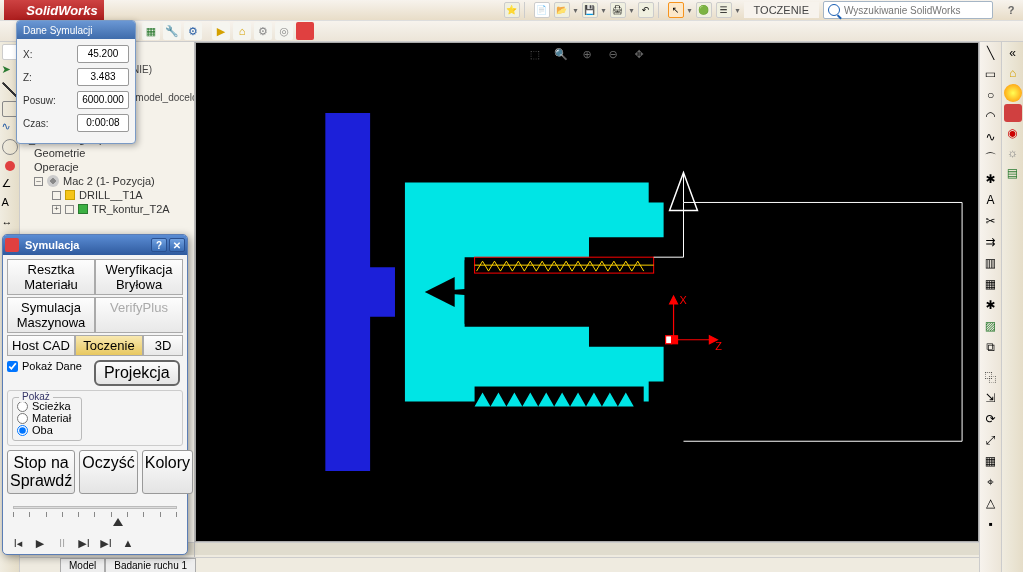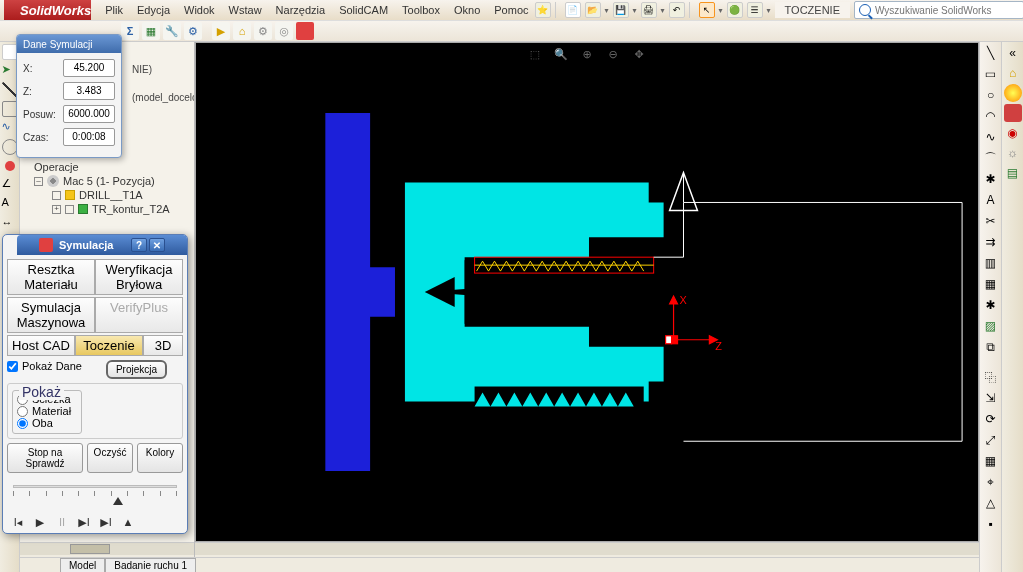--- a/index.html
+++ b/index.html
@@ -45,74 +45,63 @@
 .viewport-toolbar { position: absolute; top: 4px; left: 50%; transform: translateX(-50%); display: flex; gap: 10px; z-index: 5; }
 .vp-ic { width: 16px; height: 16px; display: flex; align-items: center; justify-content: center; color: #666; }
 .viewport { position: absolute; top: 0; left: 0; right: 0; bottom: 30px; background: #000; border: 1px solid #aaa; }
 .viewport svg { width: 100%; height: 100%; }
 
 .right-strip { width: 22px; background: linear-gradient(90deg,#f0ece0,#e5ddc8); border-left: 1px solid #ccc; display: flex; flex-direction: column; align-items: center; gap: 2px; padding: 2px 0; }
 .right-strip2 { width: 22px; background: linear-gradient(90deg,#f7f3ed,#ece5d8); border-left: 1px solid #ccc; display: flex; flex-direction: column; align-items: center; gap: 3px; padding-top: 2px; }
 .ric { width: 18px; height: 18px; border-radius: 2px; display:flex; align-items:center; justify-content:center; font-size:12px; }
 
 
-.panel-ds { position: absolute; top: 34px; left: 16px; width: 106px; background: #f4f4f4; border: 1px solid #7a9ac5; border-radius: 4px; z-index: 100; box-shadow: 2px 2px 6px rgba(0,0,0,0.3); }
+.panel-ds { position: absolute; top: 20px; left: 16px; width: 120px; background: #f4f4f4; border: 1px solid #7a9ac5; border-radius: 4px; z-index: 100; box-shadow: 2px 2px 6px rgba(0,0,0,0.3); }
 .panel-ds .hdr { height: 18px; background: linear-gradient(#6a97d4,#3f6cab); color: #fff; font-size: 10px; display:flex; align-items:center; padding: 0 6px; border-radius: 3px 3px 0 0; }
 .panel-ds .body { padding: 6px 6px; }
 .panel-ds .row { display: flex; align-items:center; justify-content: space-between; margin-bottom: 5px; }
 .panel-ds .row label { font-size: 10px; color: #333; }
 .panel-ds .row .val { width: 52px; height: 18px; border: 1px solid #999; background: #fff; text-align: center; font-size: 10px; line-height: 16px; border-radius: 2px; }
 
 
 .panel-sym { position: absolute; top: 234px; left: 2px; width: 186px; background: #f4f4f4; border: 1px solid #5a7db5; border-radius: 5px; z-index: 99; box-shadow: 2px 2px 8px rgba(0,0,0,0.4); }
-.panel-sym .hdr { height: 20px; background: linear-gradient(#5a8cd4,#2f5a9e); color: #fff; font-weight: bold; font-size: 11px; display:flex; align-items:center; padding: 0 22px; border-radius: 4px 4px 0 0; margin-left: 14px; }
+.panel-sym .hdr { height: 20px; background: linear-gradient(#5a8cd4,#2f5a9e); color: #fff; font-weight: bold; font-size: 11px; display:flex; align-items:center; padding: 0 2px; border-radius: 4px 4px 0 0; }
 .panel-sym .hdr .ico { width: 14px; height: 14px; background: #e04040; margin-right: 6px; border-radius: 2px; }
 .panel-sym .hdr .wc { margin-left: auto; display:flex; gap:2px; }
 .panel-sym .hdr .wc span { width:16px; height:14px; background: linear-gradient(#6fa0e0,#3a6db5); border:1px solid #2a5090; display:flex; align-items:center; justify-content:center; color:#fff; font-size:10px; border-radius:2px; }
 .panel-sym .body { padding: 4px; }
 .tab-row { display: flex; margin-bottom: 2px; }
 .tab-btn { flex:1; text-align:center; padding: 2px 2px; border: 1px solid #aaa; background: linear-gradient(#fdfdfd,#e8e8e8); font-size: 13px; cursor: default; }
 .tab-btn.sel { background: linear-gradient(#f8e8b0,#e8c860); }
 .tab-btn.dis { color: #aaa; }
 .opt-area { border: 1px solid #ccc; padding: 4px; border-radius: 3px; margin-bottom: 4px; display:flex; }
 .opt-col { flex: 1; display:flex; flex-direction:column; gap: 3px; }
 .chk { display:flex; align-items:center; gap:4px; font-size:10px; }
 .chk input { width:11px; height:11px; }
 .radio-group { border: 1px solid #bbb; border-radius: 3px; padding: 2px 4px 4px; margin-top: 2px; position: relative; }
-.radio-group .legend { position: absolute; top: -7px; left: 6px; background: #f4f4f4; padding: 0 3px; font-size: 14px; color: #336; }
+.radio-group .legend { position: absolute; top: -7px; left: 6px; background: #f4f4f4; padding: 0 3px; font-size: 10px; color: #336; }
 .btn-row { display:flex; gap:4px; margin-bottom: 6px; }
-.btn { flex:1; padding: 3px 2px; border: 1px solid #999; background: linear-gradient(#fdfdfd,#e4e4e4); border-radius: 3px; font-size: 10px; text-align:center; }
+.btn { flex:1; padding: 3px 2px; border: 1px solid #999; background: linear-gradient(#fdfdfd,#e4e4e4); border-radius: 3px; font-size: 16px; text-align:center; }
 .btn.proj { border: 2px solid #666; border-radius: 6px; padding: 2px 8px; flex: 0 0 auto; }
 .slider-area { height: 32px; position: relative; margin-bottom: 4px; }
 .slider-track { position:absolute; top: 6px; left: 6px; right: 6px; height: 3px; background: #ddd; border:1px solid #bbb; }
 .slider-ticks { position:absolute; top: 12px; left: 6px; right: 6px; height: 6px; display:flex; justify-content:space-between; }
 .slider-ticks span { width:1px; height:5px; background:#888; }
 .slider-thumb { position:absolute; top: 18px; left: 60%; width: 0; height: 0; border-left: 5px solid transparent; border-right: 5px solid transparent; border-bottom: 8px solid #333; }
 .media-row { display:flex; gap: 8px; align-items:center; justify-content: flex-start; padding: 0 4px; }
 .media-btn { width: 14px; height: 14px; display:flex; align-items:center; justify-content:center; color:#333; font-size: 11px; }
 
 .global-bottom { position:absolute; bottom:0; left:20px; right:44px; height:15px; background:#efebe0; border-top:1px solid #ccc; display:flex; align-items:center; padding-left:40px; gap:0; }
 .global-bottom .tab { padding: 0 8px; background: #eee; border: 1px solid #aaa; font-size: 10px; line-height: 13px; }
 </style>
 </head>
 <body>
 
 <div class="titlebar">
   <div class="logo">SolidWorks</div>
-  <div class="menubar">
-    <div class="menuitem">Plik</div>
-    <div class="menuitem">Edycja</div>
-    <div class="menuitem">Widok</div>
-    <div class="menuitem">Wstaw</div>
-    <div class="menuitem">Narzędzia</div>
-    <div class="menuitem">SolidCAM</div>
-    <div class="menuitem">Toolbox</div>
-    <div class="menuitem">Okno</div>
-    <div class="menuitem">Pomoc</div>
-  </div>
   <div class="right-tools">
     <span class="tb-btn">⭐</span>
     <span style="width:6px;border-left:1px solid #ccc;height:16px"></span>
     <span class="tb-btn" style="background:#fff">📄</span>
     <span class="tb-btn" style="color:#d4a000">📂</span>
     <span style="font-size:8px;color:#666">▾</span>
     <span class="tb-btn" style="color:#2a5fa5">💾</span>
     <span style="font-size:8px;color:#666">▾</span>
     <span class="tb-btn">🖨</span>
     <span style="font-size:8px;color:#666">▾</span>
@@ -173,21 +162,21 @@
         </div>
       <div class="tree-row tree-indent1">
           <span>Geometrie</span>
         </div>
       <div class="tree-row tree-indent1">
           <span>Operacje</span>
         </div>
       <div class="tree-row tree-indent1">
         <span class="sq">–</span>
         <span class="gear"></span>
-        <span>Mac 5 (1- Pozycja)</span>
+        <span>Mac 2 (1- Pozycja)</span>
       </div>
       <div class="tree-row tree-indent2">
         <span class="sq"></span>
         <span class="cube-y"></span>
         <span>DRILL__T1A</span>
       </div>
       <div class="tree-row tree-indent2">
         <span class="sq">+</span>
         <span class="sq"></span>
         <span class="cube-g"></span>
@@ -335,21 +324,21 @@
     <div class="tab-row">
       <div class="tab-btn">Symulacja Maszynowa</div>
       <div class="tab-btn dis">VerifyPlus</div>
     </div>
     <div class="tab-row">
       <div class="tab-btn">Host CAD</div>
       <div class="tab-btn sel">Toczenie</div>
       <div class="tab-btn" style="flex:0 0 40px">3D</div>
     </div>
 
-    <div style="display:flex;align-items:flex-start;gap:24px;margin:4px 0">
+    <div style="display:flex;align-items:flex-start;gap:12px;margin:4px 0">
       <label class="chk">
           <input type="checkbox" checked="" style="">
           <span>Pokaż Dane</span>
         </label>
       <div class="btn proj">Projekcja</div>
     </div>
 
     <div class="opt-area">
       <div class="opt-col" style="flex:0 0 70px">
         <div class="radio-group">

